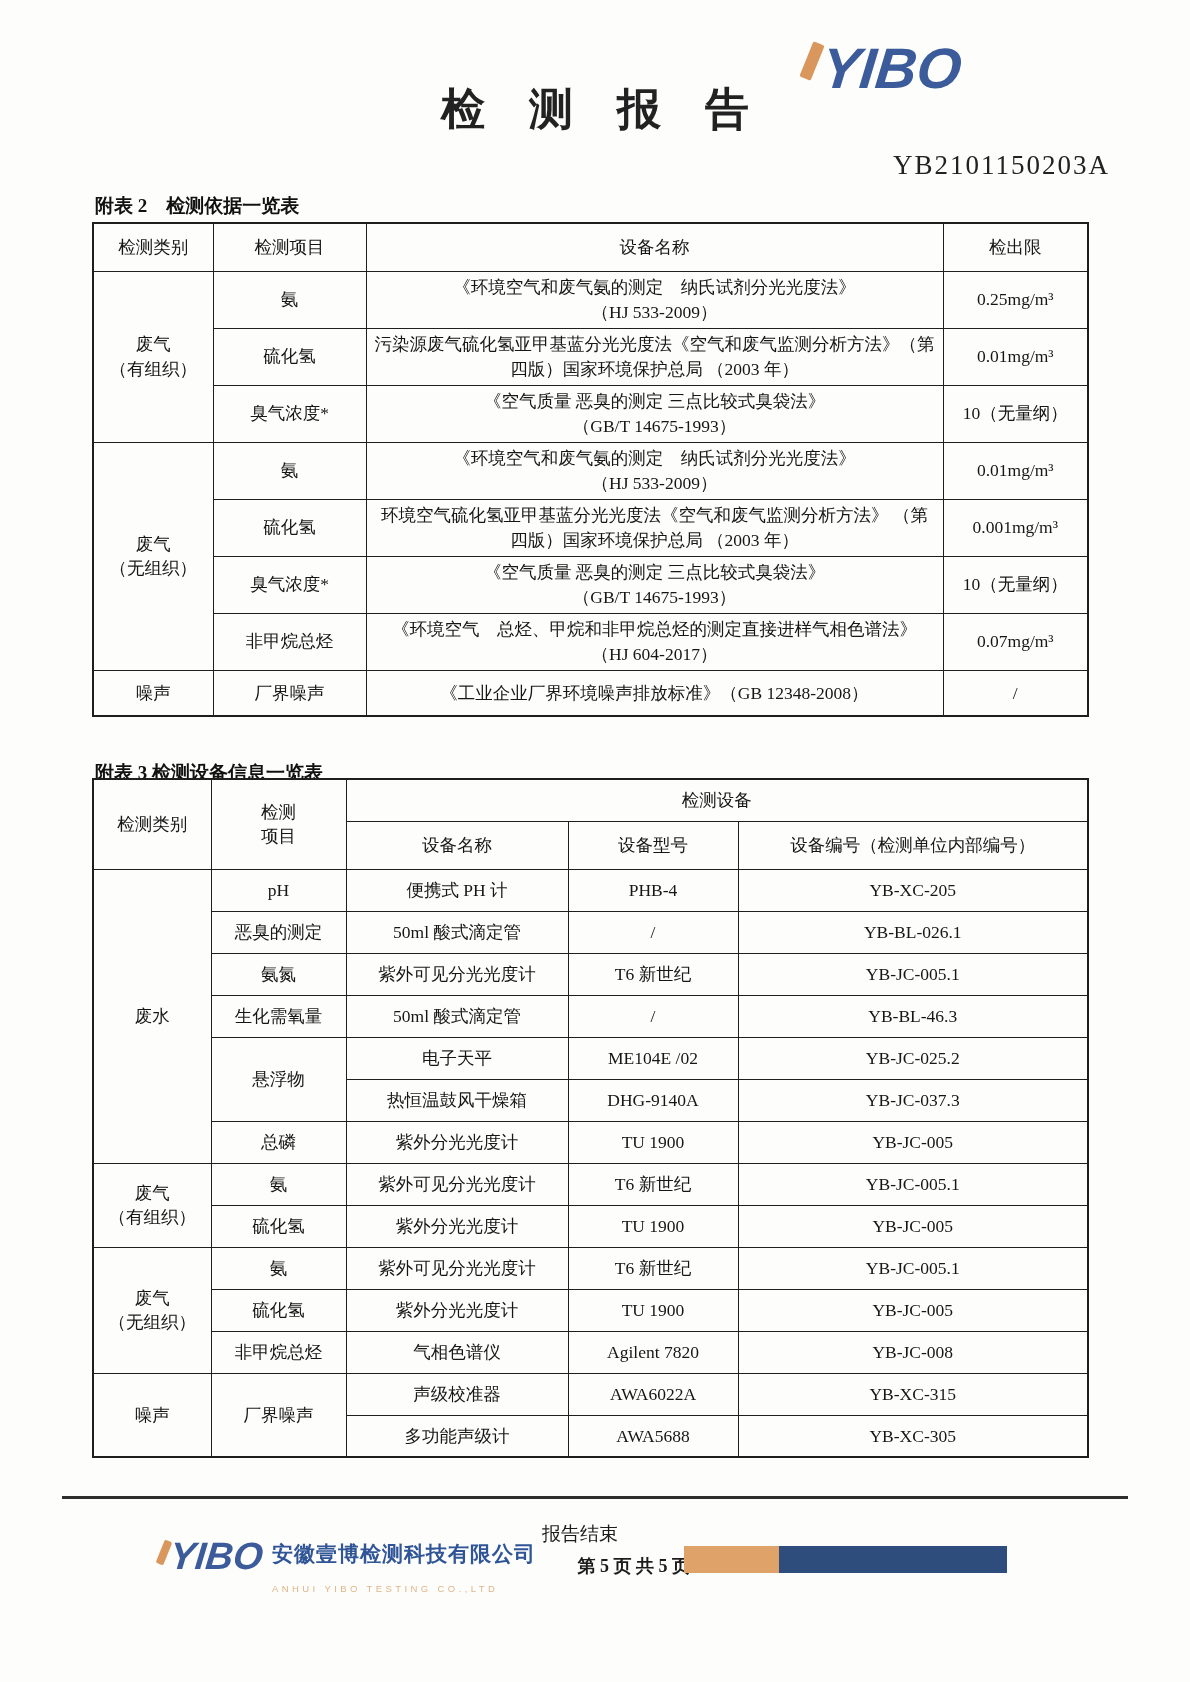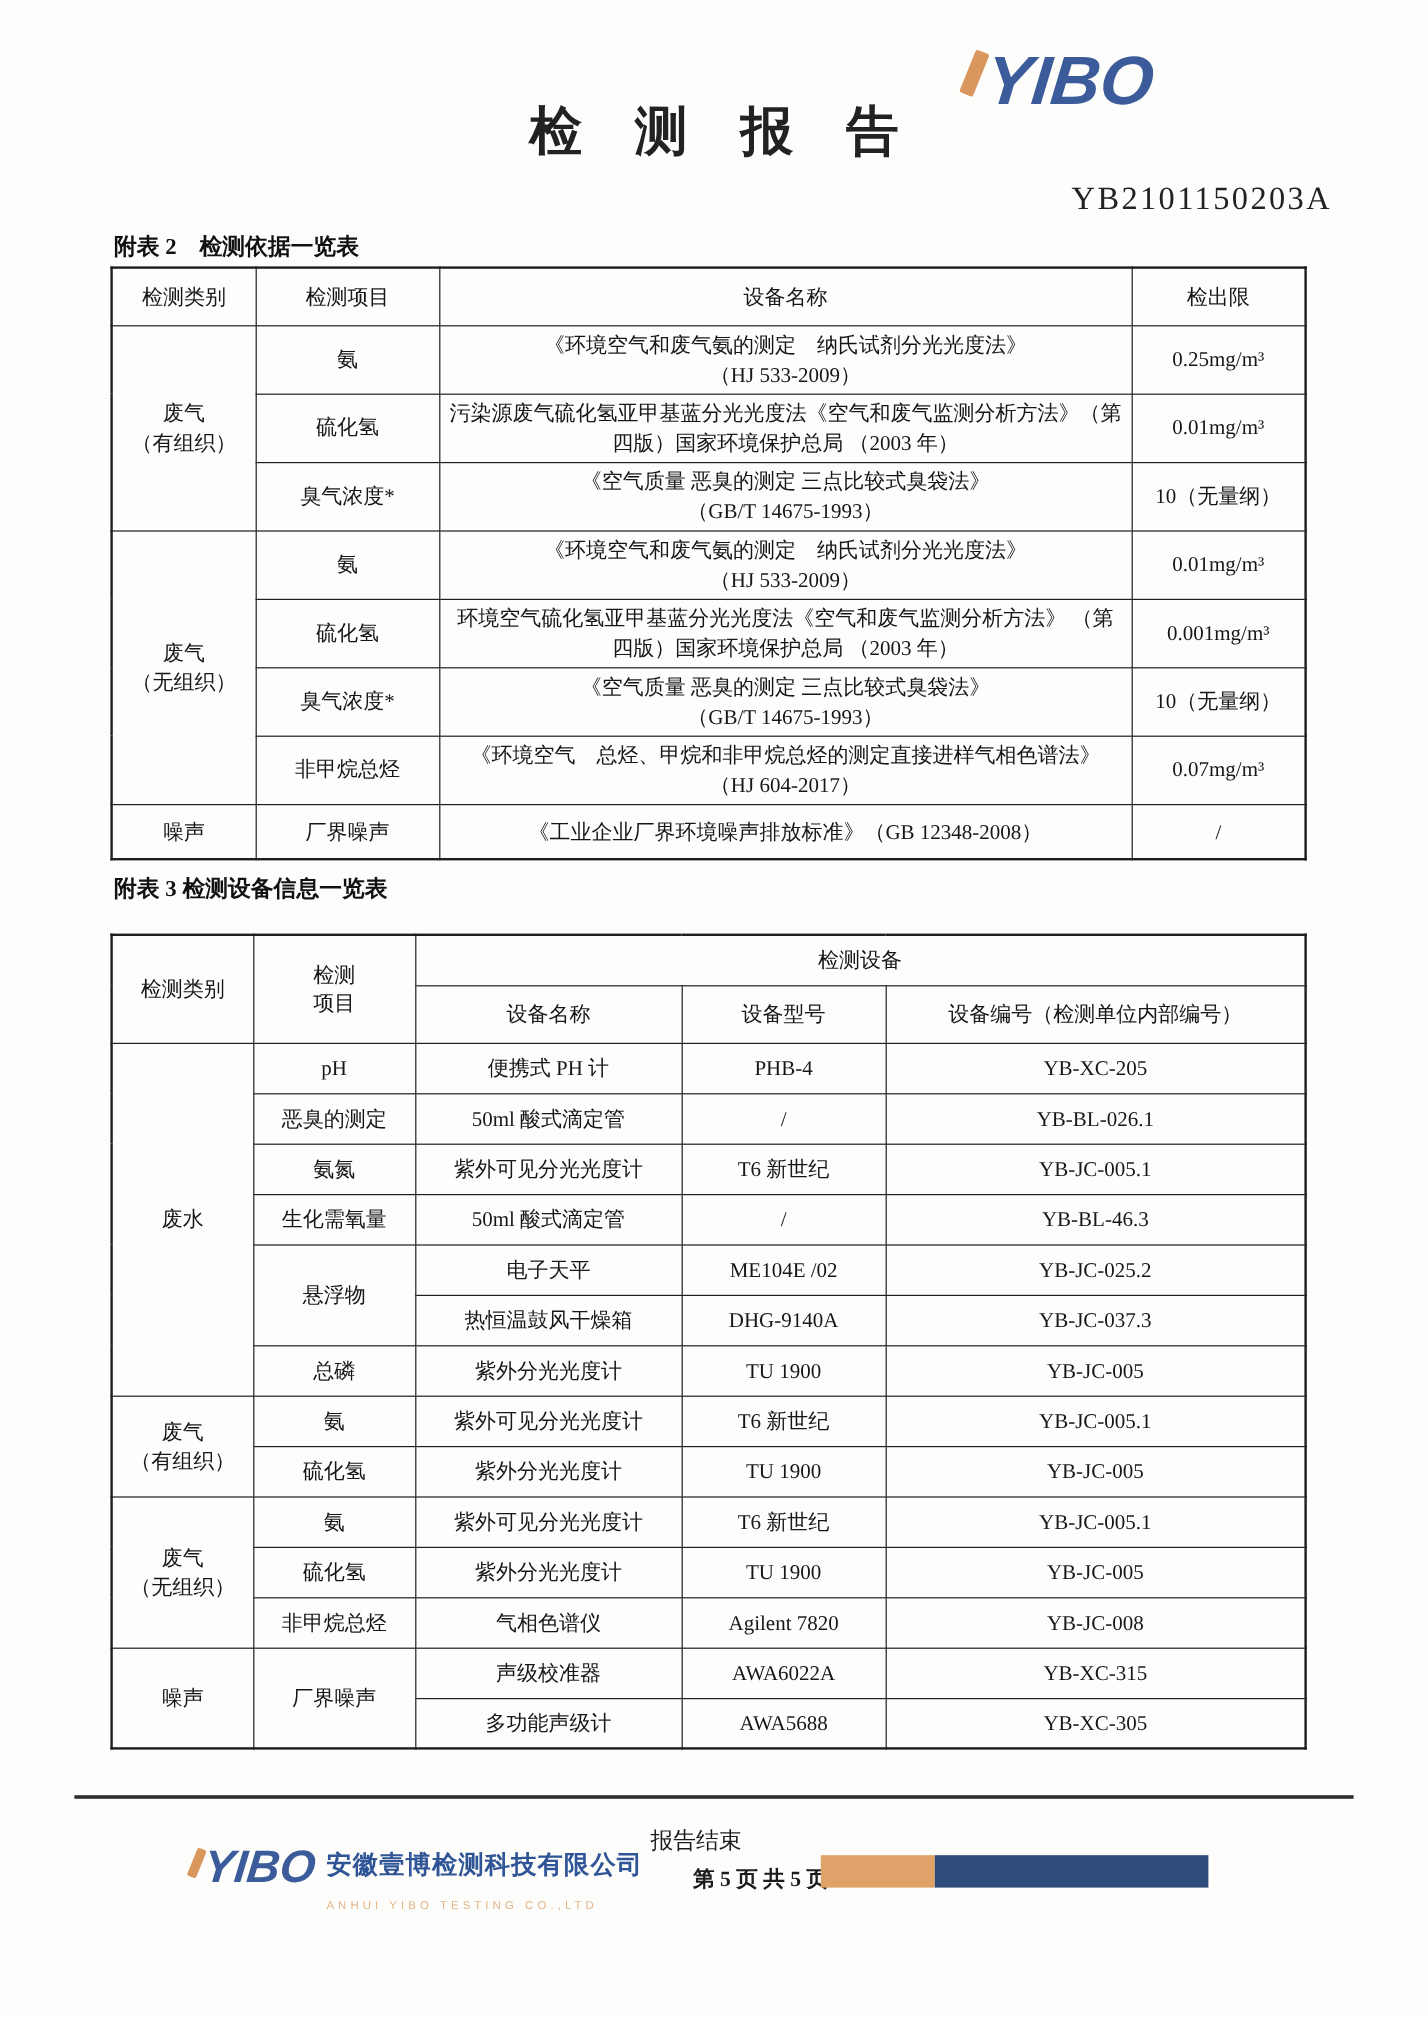--- a/index.html
+++ b/index.html
@@ -29,21 +29,21 @@
   .logo-header .yibo-text{ font-size:57px; }
   .report-number{
     position:absolute; top:150px; left:0; width:1110px; text-align:right;
     font-size:27px; letter-spacing:2px; color:#222;
   }
   
   .tbl-caption{
     position:absolute; left:95px; font-size:19px; font-weight:700; color:#111;
   }
   .cap2{ top:193px; }
-  .cap3{ top:728px; }
+  .cap3{ top:760px; }
   
   table{ border-collapse:collapse; table-layout:fixed; position:absolute; left:92px; background:#fdfdfb; }
   table, td, th{ border:1.6px solid #1e1e1e; }
   table{ border-width:2.6px; }
   td, th{
     text-align:center; vertical-align:middle; padding:2px 6px;
     font-size:17.5px; font-weight:400; line-height:1.4; color:#161616;
     white-space:pre-line; overflow:hidden;
   }
   .tbl2{ top:222px; width:995px; }

